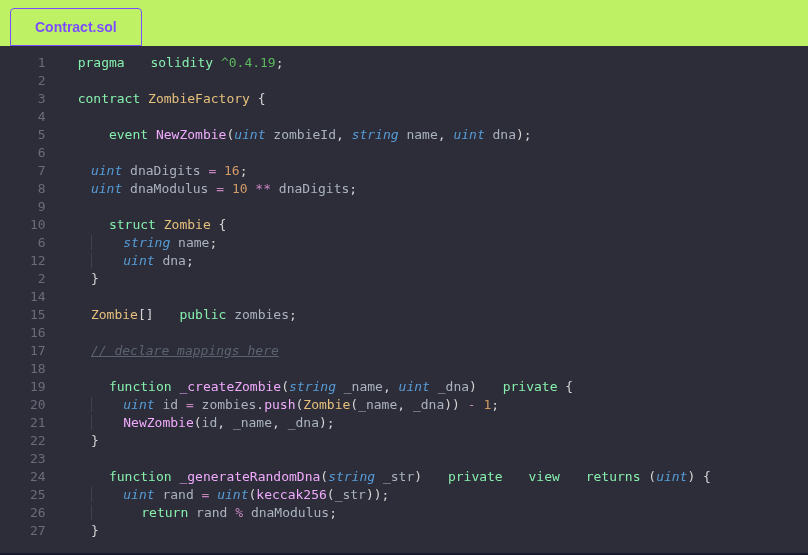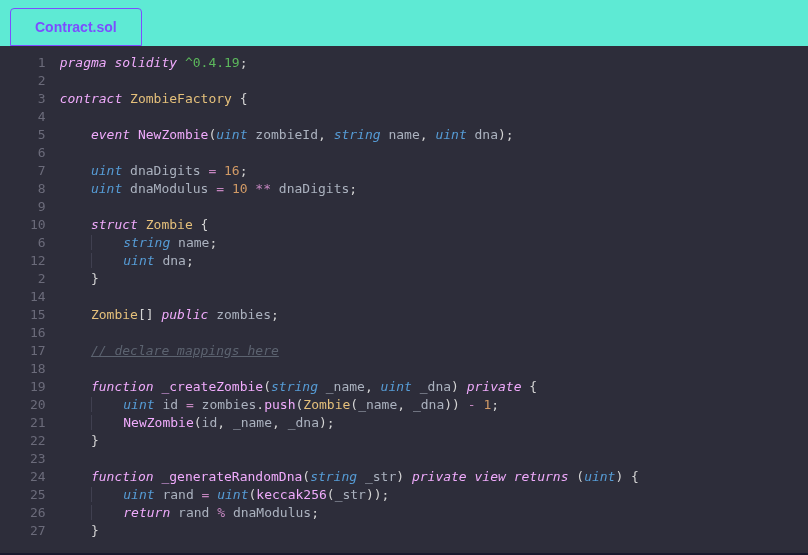--- a/index.html
+++ b/index.html
@@ -9,21 +9,21 @@
     }
     body {
       background: #1a1a2e;
       font-family: 'Menlo', 'Monaco', 'Consolas', monospace;
       color: #d4d4d4;
       width: 808px;
       height: 555px;
       overflow: hidden;
     }
     .tabs-header {
-      background: #5eead4;
+      background: #bef264;
       padding: 8px 10px 0 10px;
       display: flex;
     }
     .tab {
       background: transparent;
       border: 1px solid #7c4dff;
       border-radius: 4px 4px 0 0;
       padding: 10px 24px;
       color: #7c4dff;
       font-weight: 600;
@@ -51,21 +51,21 @@
       flex-shrink: 0;
     }
     .code-content {
       flex: 1;
       white-space: pre;
       overflow: hidden;
     }
     .line {
       height: 18px;
     }
-    .kw { color: #f0abfc; font-style: italic; font-weight: 500; }
+    .kw { color: #86efac; font-weight: 500; margin-left: 18px; }
     .type { color: #569cd6; font-style: italic; }
     .cls { color: #e5c07b; }
     .fn { color: #f0abfc; }
     .str { color: #5cb85c; }
     .num { color: #d19a66; }
     .op { color: #c586c0; }
     .punct { color: #d4d4d4; }
     .var { color: #abb2bf; text-align: right; }
     .comment { color: #5c6370; font-style: italic; text-decoration: underline; }
     .indent-guide {

